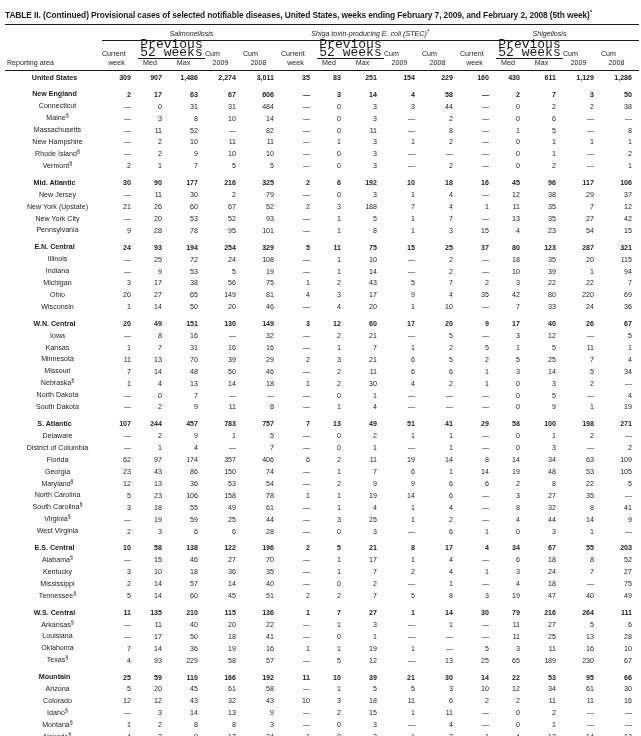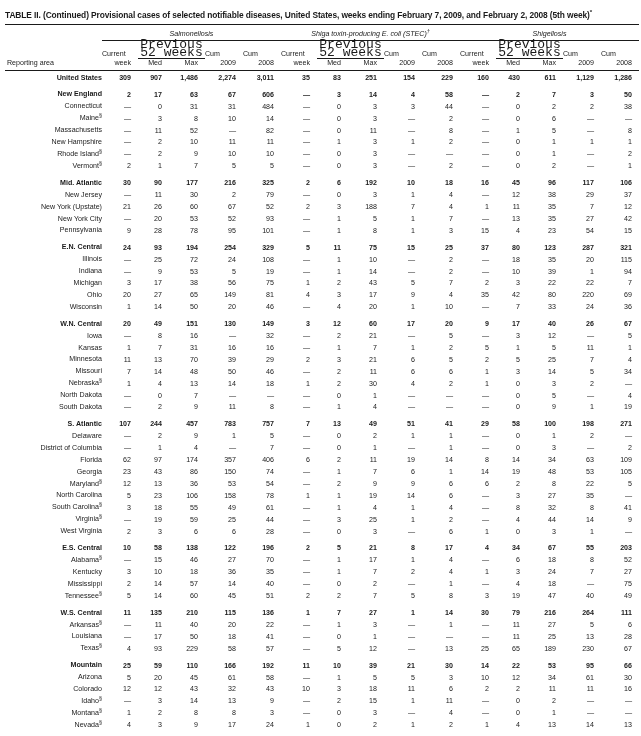--- a/index.html
+++ b/index.html
@@ -49,36 +49,36 @@
 
   
   col.c-area { width: 97px; }
   col.c-cur  { width: 36px; }
   col.c-med  { width: 31px; }
   col.c-max  { width: 36px; }
   col.c-c9   { width: 38px; }
   col.c-c8   { width: 38px; }
 
   .num { text-align: right; padding-right: 7px !important; white-space: nowrap; }
-  .area { text-align: right; padding-left: 2px !important; white-space: nowrap; }
+  .area { text-align: center; padding-left: 2px !important; white-space: nowrap; }
 
   
   .hdr-group {
     text-align: center;
     font-size: 7.1px;
     padding-bottom: 1px !important;
     font-style: italic;
   }
   .rule-top td { border-top: 1.4px solid #1a1a1a; height: 2px; font-size: 0; line-height: 0; }
   .grouprule { border-bottom: 0.8px solid #1a1a1a; }
   .hdr-prev { text-align: center; font-size: 13px; font-family: Liberation Mono, monospace; }
   .prevrule { border-bottom: 0.8px solid #1a1a1a; }
   .hdr-sub { text-align: center; font-size: 7.1px; }
   .hdr-sub.lbl-area { text-align: left; padding-left: 2px !important; }
-  .hdr-sub.r { text-align: right; padding-right: 7px !important; }
+  .hdr-sub.r { text-align: center; padding-right: 7px !important; }
   .hdr-mid.r { text-align: left; padding-right: 7px !important; }
   .hdr-mid { text-align: center; font-size: 7.1px; }
   .rule-head td { border-bottom: 0.8px solid #1a1a1a; height: 2px; font-size: 0; line-height: 0; }
 
   tr.region td { font-weight: bold; }
   tr.spacer td { height: 5px; font-size: 0; line-height: 0; }
   tr.totals td { font-weight: bold; }
   .indent { padding-left: 8px !important; }
 
   .sup {
@@ -1005,20 +1005,38 @@
           <td class="num">1</td>
           <td class="num">—</td>
           <td class="num">—</td>
           <td class="num">—</td>
           <td class="num">11</td>
           <td class="num">25</td>
           <td class="num">13</td>
           <td class="num">28</td>
         </tr>
         <tr>
+          <td class="area indent">Oklahoma<span class="sup"></span></td>
+          <td class="num">7</td>
+          <td class="num">14</td>
+          <td class="num">36</td>
+          <td class="num">19</td>
+          <td class="num">16</td>
+          <td class="num">1</td>
+          <td class="num">1</td>
+          <td class="num">19</td>
+          <td class="num">1</td>
+          <td class="num">—</td>
+          <td class="num">5</td>
+          <td class="num">3</td>
+          <td class="num">11</td>
+          <td class="num">16</td>
+          <td class="num">10</td>
+        </tr>
+        <tr>
           <td class="area indent">Texas<span class="sup">§</span></td>
           <td class="num">4</td>
           <td class="num">93</td>
           <td class="num">229</td>
           <td class="num">58</td>
           <td class="num">57</td>
           <td class="num">—</td>
           <td class="num">5</td>
           <td class="num">12</td>
           <td class="num">—</td>

